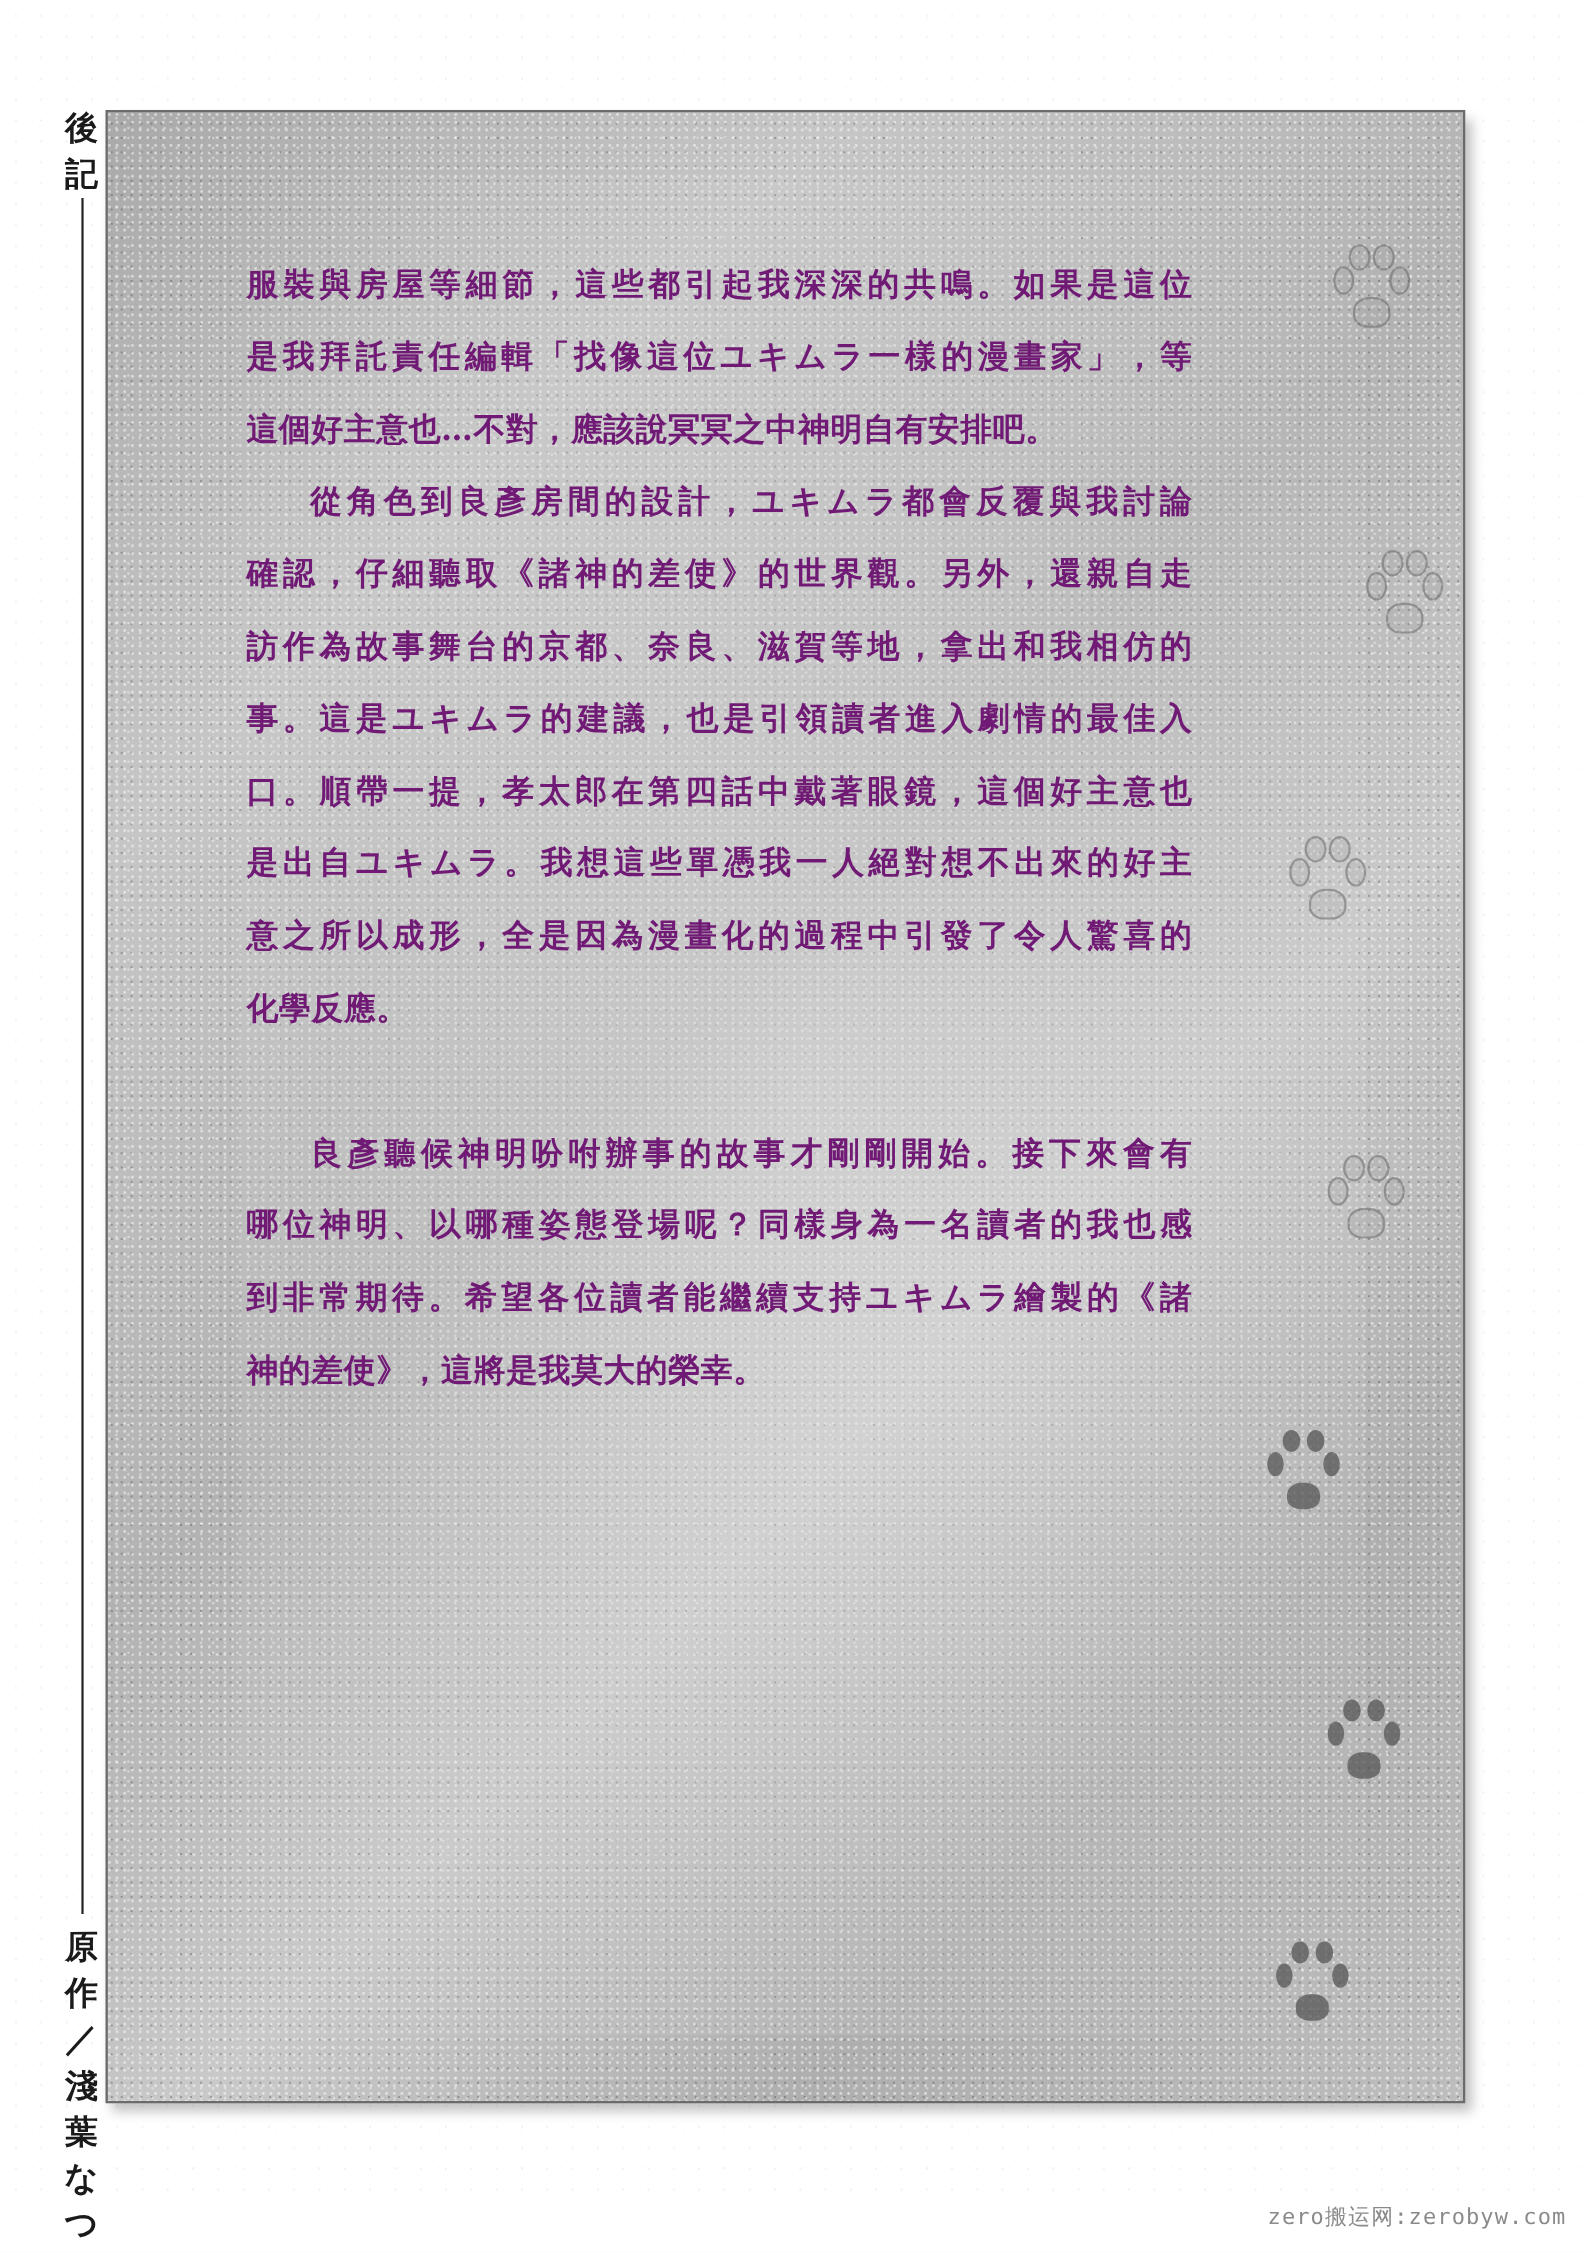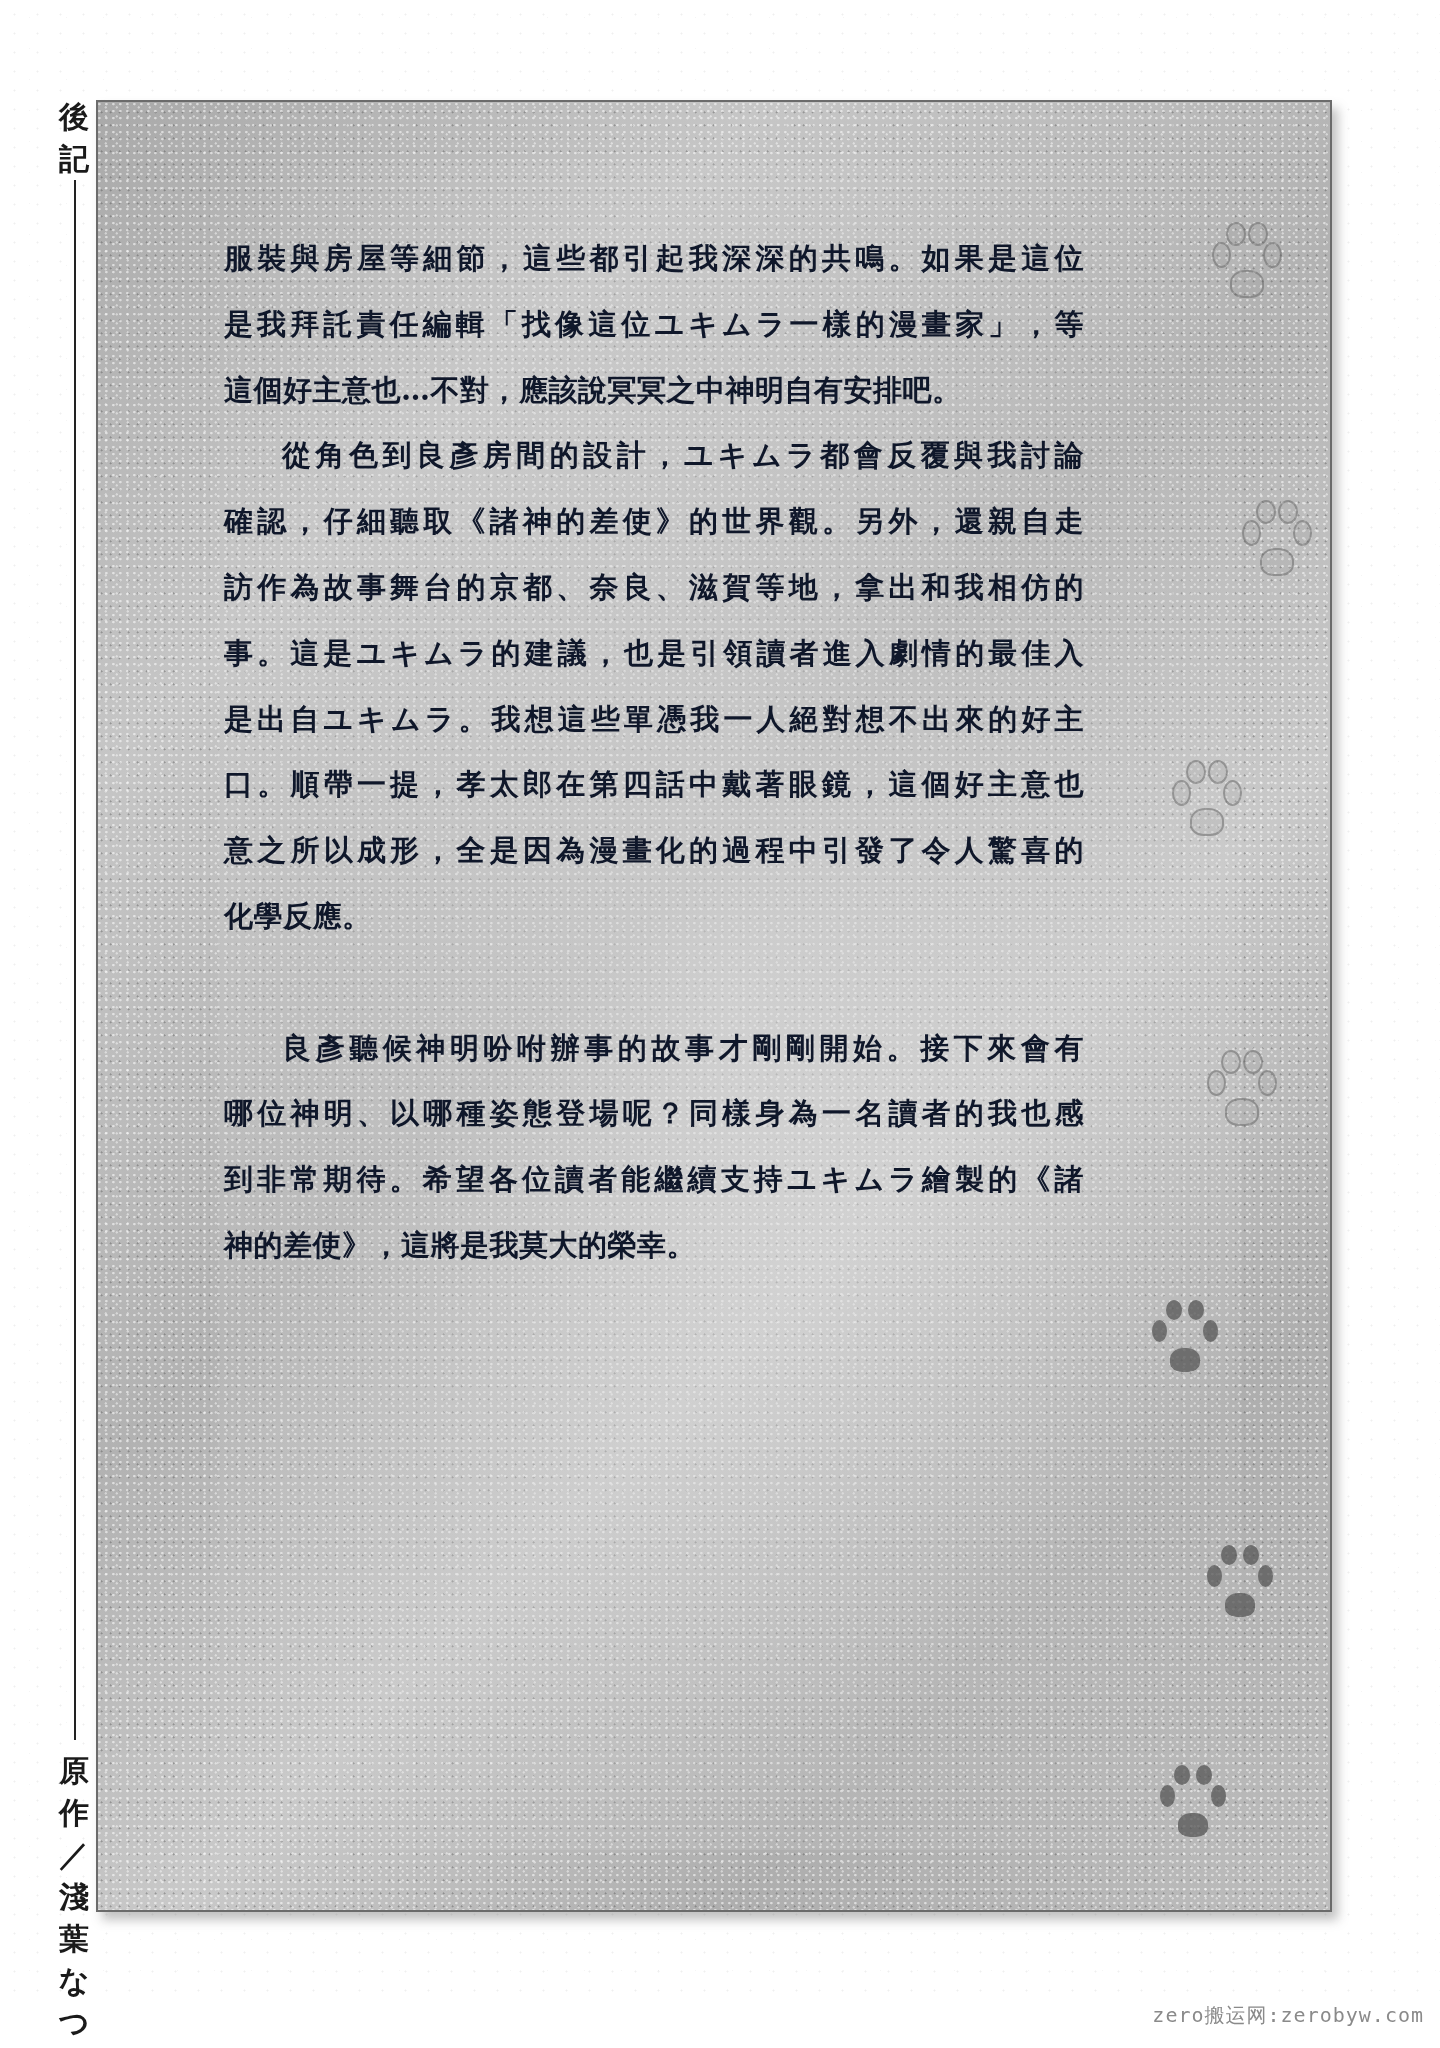--- a/index.html
+++ b/index.html
@@ -78,21 +78,21 @@
     .text-block {
       position: absolute;
       left: 224px;
       top: 226px;
       width: 860px;
       font-family: "DejaVu Serif", "Liberation Serif", serif;
       font-weight: bold;
       font-size: 29px;
       line-height: 65.8px;
       letter-spacing: 0.5px;
-      color: #0f172a;
+      color: #701a75;
     }
     .text-block .line {
       display: block;
       white-space: nowrap;
       text-align: justify;
       text-align-last: justify;
       height: 65.8px;
     }
     .text-block .line.last {
       text-align-last: left;
@@ -222,22 +222,22 @@
   </div>
 
   <div>
     <span class="line indent">從角色到良彥房間的設計，ユキムラ都會反覆與我討論</span>
     <span class="line">確認，仔細聽取《諸神的差使》的世界觀。另外，還親自走</span>
     <span class="line">訪作為故事舞台的京都、奈良、滋賀等地，拿出和我相仿的</span>
   </div>
 
   <div>
     <span class="line">事。這是ユキムラ的建議，也是引領讀者進入劇情的最佳入</span>
+    <span class="line">口。順帶一提，孝太郎在第四話中戴著眼鏡，這個好主意也</span>
     <span class="line">是出自ユキムラ。我想這些單憑我一人絕對想不出來的好主</span>
-    <span class="line">口。順帶一提，孝太郎在第四話中戴著眼鏡，這個好主意也</span>
     <span class="line">意之所以成形，全是因為漫畫化的過程中引發了令人驚喜的</span>
     <span class="line last">化學反應。</span>
   </div>
   <span class="gap"></span>
 
   <div>
     <span class="line indent">良彥聽候神明吩咐辦事的故事才剛剛開始。接下來會有</span>
     <span class="line">哪位神明、以哪種姿態登場呢？同樣身為一名讀者的我也感</span>
     <span class="line">到非常期待。希望各位讀者能繼續支持ユキムラ繪製的《諸</span>
     <span class="line last">神的差使》，這將是我莫大的榮幸。</span>

